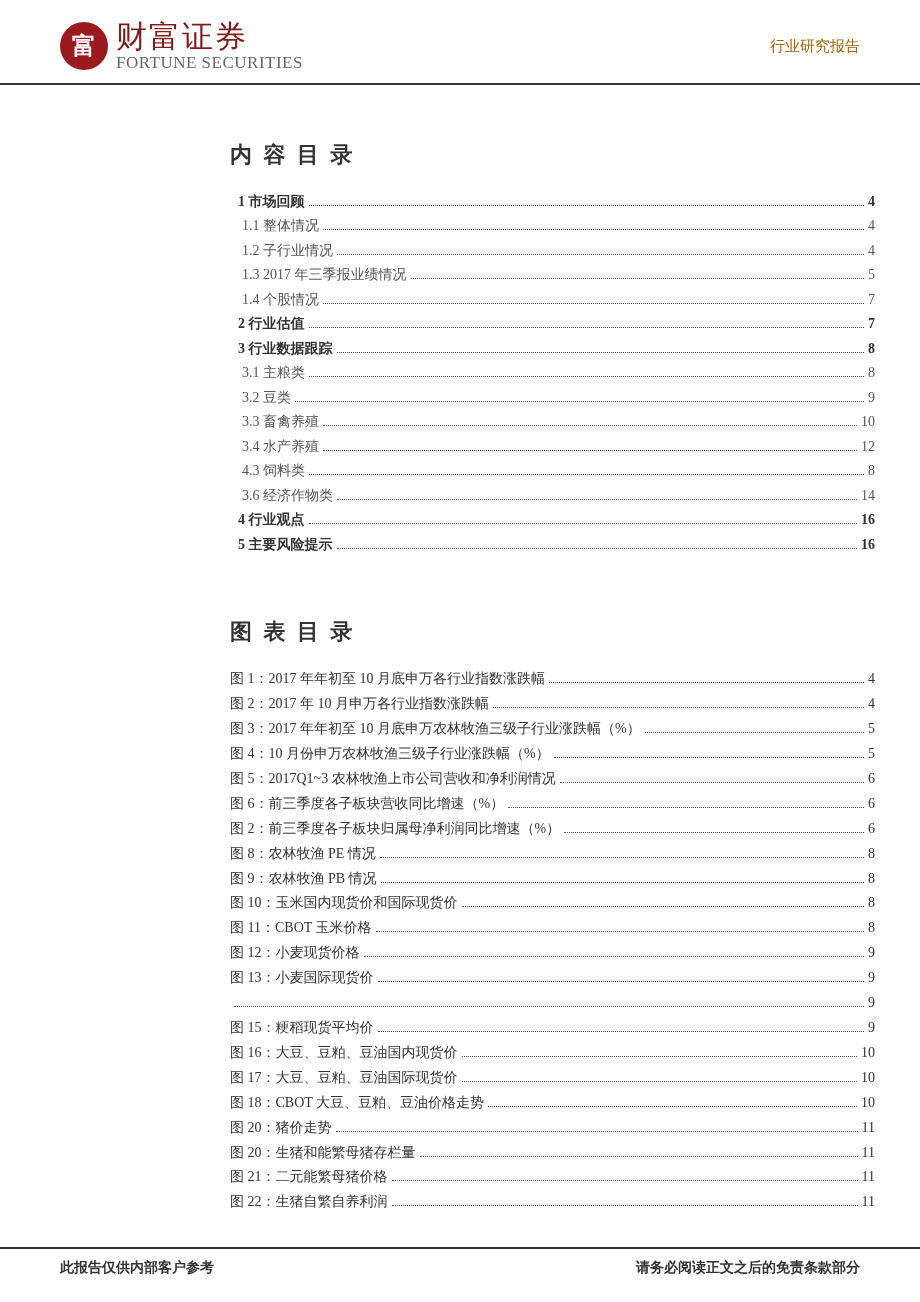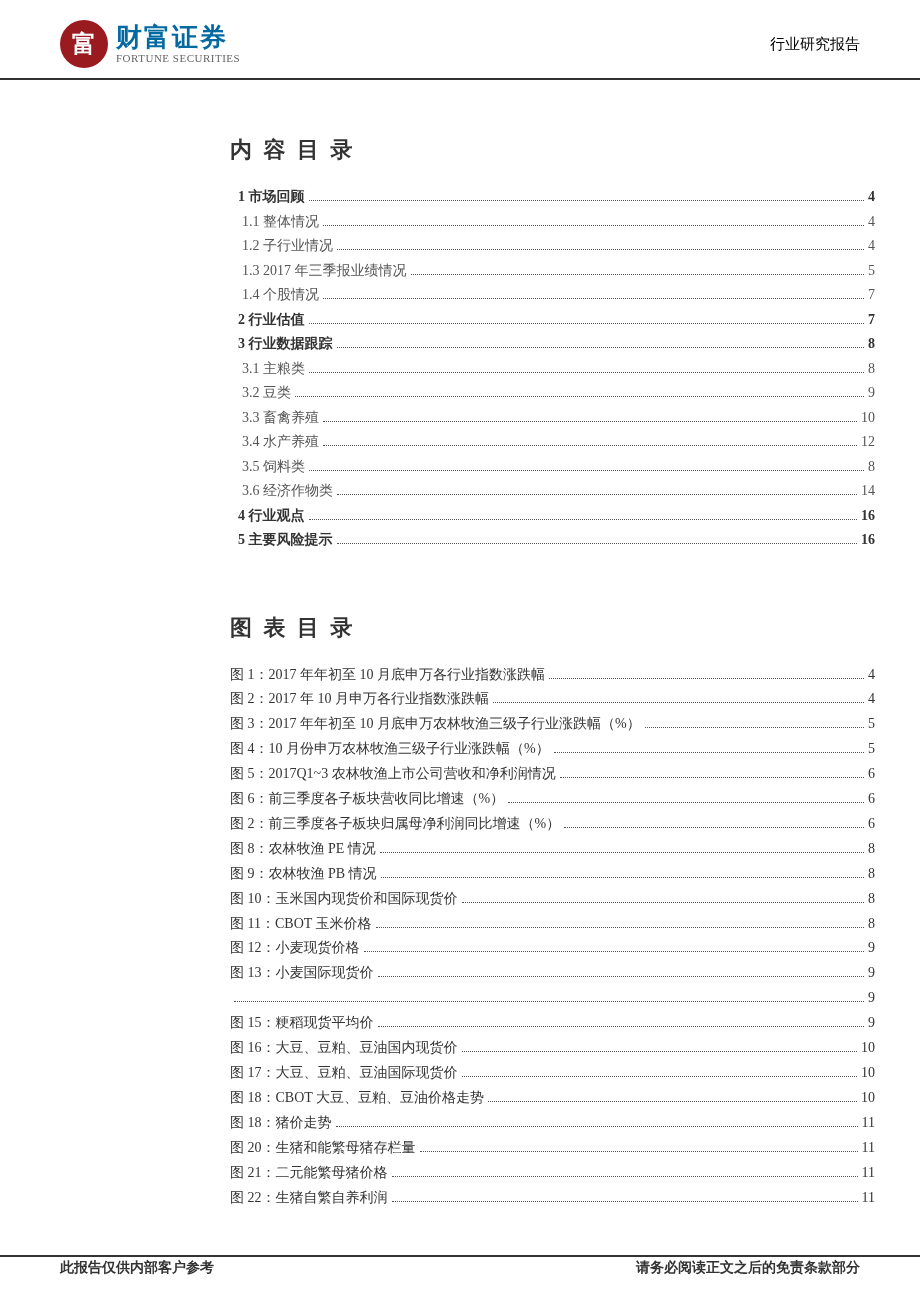--- a/index.html
+++ b/index.html
@@ -35,33 +35,33 @@
       color: #fff;
       font-size: 24px;
       font-weight: bold;
     }
     .logo-text {
       display: flex;
       flex-direction: column;
       line-height: 1.1;
     }
     .logo-cn {
-      font-size: 26px;
-      font-weight: bold;
-      color: #0369a1;
+      font-size: 31px;
+      font-weight: normal;
+      color: #7f1d1d;
       letter-spacing: 2px;
     }
     .logo-en {
-      font-size: 11px;
+      font-size: 17px;
       color: #666;
       letter-spacing: 0.5px;
     }
     .header-right {
       font-size: 15px;
-      color: #000000;
+      color: #a16207;
     }
     .content {
       padding: 50px 45px 0 230px;
     }
     .section-title {
       font-size: 22px;
       font-weight: bold;
       color: #333;
       margin-bottom: 20px;
       letter-spacing: 3px;
@@ -107,21 +107,21 @@
       line-height: 1.78;
       color: #333;
       white-space: nowrap;
       text-align: right;
     }
     .footer {
       position: absolute;
       bottom: 25px;
       left: 0;
       right: 0;
-      padding: 2px 60px 0 60px;
+      padding: 10px 60px 0 60px;
       border-top: 2px solid #333;
       display: flex;
       justify-content: space-between;
       font-size: 14px;
       font-weight: bold;
     }
   </style>
 </head>
 <body>
 
@@ -188,21 +188,21 @@
         <span class="toc-label">3.3 畜禽养殖</span>
         <span class="toc-dots"></span>
         <span class="toc-page">10</span>
       </li>
       <li class="toc-item level2">
         <span class="toc-label">3.4 水产养殖</span>
         <span class="toc-dots"></span>
         <span class="toc-page">12</span>
       </li>
       <li class="toc-item level2">
-        <span class="toc-label">3.5 饲料类</span>
+        <span class="toc-label">4.3 饲料类</span>
         <span class="toc-dots"></span>
         <span class="toc-page">8</span>
       </li>
       <li class="toc-item level2">
         <span class="toc-label">3.6 经济作物类</span>
         <span class="toc-dots"></span>
         <span class="toc-page">14</span>
       </li>
       <li class="toc-item level1">
         <span class="toc-label">4 行业观点</span>
@@ -301,21 +301,21 @@
         <span class="toc-label">图 17：大豆、豆粕、豆油国际现货价</span>
         <span class="toc-dots"></span>
         <span class="toc-page">10</span>
       </li>
       <li class="fig-item">
         <span class="toc-label">图 18：CBOT 大豆、豆粕、豆油价格走势</span>
         <span class="toc-dots"></span>
         <span class="toc-page">10</span>
       </li>
       <li class="fig-item">
-        <span class="toc-label">图 18：猪价走势</span>
+        <span class="toc-label">图 20：猪价走势</span>
         <span class="toc-dots"></span>
         <span class="toc-page">11</span>
       </li>
       <li class="fig-item">
         <span class="toc-label">图 20：生猪和能繁母猪存栏量</span>
         <span class="toc-dots"></span>
         <span class="toc-page">11</span>
       </li>
       <li class="fig-item">
         <span class="toc-label">图 21：二元能繁母猪价格</span>

